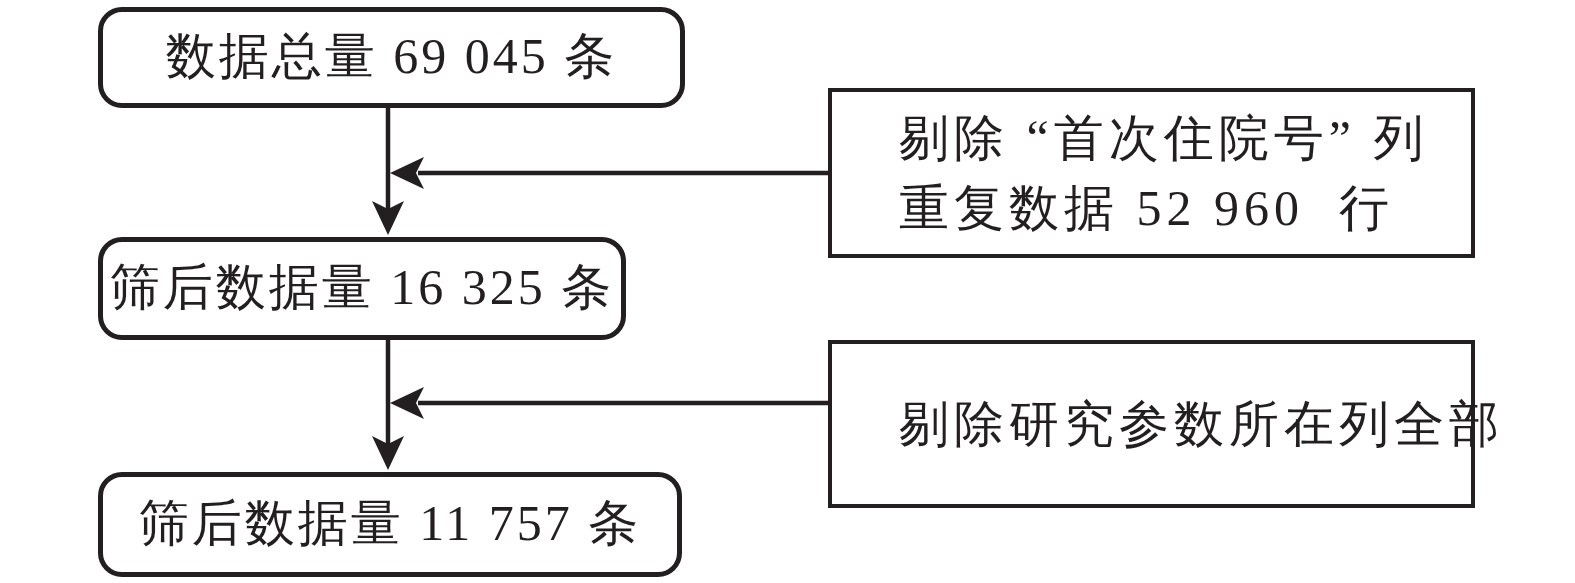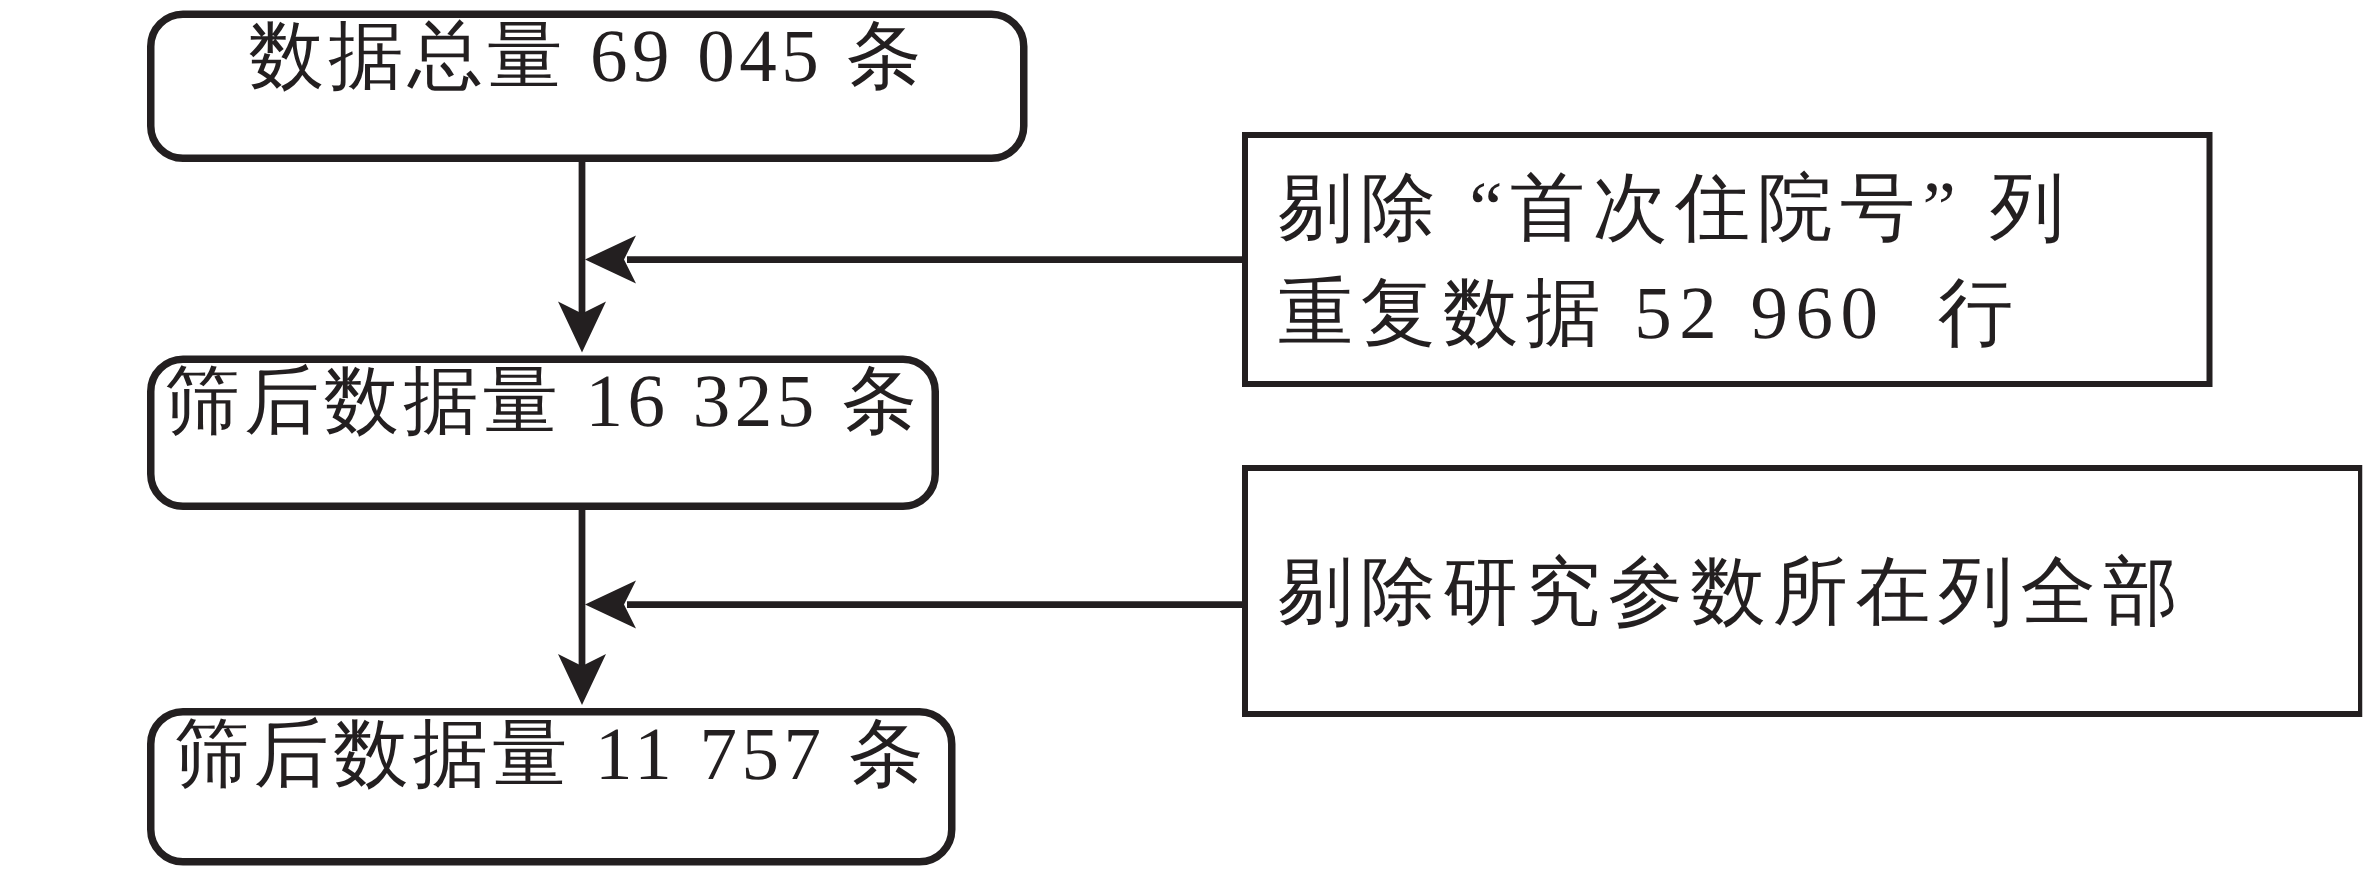--- a/index.html
+++ b/index.html
@@ -35,50 +35,52 @@
     fill:var(--ink);
     stroke:none;
   }
   .node{
     position:absolute;
     box-sizing:border-box;
     border:5px solid var(--ink);
     border-radius:24px;
     background:var(--bg);
     display:flex;
+    align-items:center;
     justify-content:center;
   }
   .node-a{ left:98px;  top:7px;   width:587px; height:101px; }
   .node-b{ left:98px;  top:237px; width:528px; height:103px; }
-  .node-c{ left:98px;  top:472px; width:539px; height:105px; }
+  .node-c{ left:98px;  top:472px; width:584px; height:105px; }
   .node-label{
     font-size:50px;
     letter-spacing:3px;
     white-space:pre;
     line-height:1;
     padding-bottom:4px;
   }
   .note{
     position:absolute;
     box-sizing:border-box;
     border:4px solid var(--ink);
     background:var(--bg);
     display:flex;
     flex-direction:column;
     justify-content:center;
     padding-left:20px;
   }
   .note-1{ left:828px; top:88px;  width:647px; height:170px; }
-  .note-2{ left:828px; top:310px; width:748px; height:168px; }
+  .note-2{ left:828px; top:340px; width:647px; height:168px; }
   .note-line{
     font-size:50px;
     letter-spacing:5px;
     line-height:70px;
     white-space:pre;
     display:block;
+    margin-left:47px;
   }
 </style>
 </head>
 <body>
 
 <div class="canvas">
 
   <svg class="connectors" viewBox="0 0 1575 583" xmlns="http://www.w3.org/2000/svg">
 
     <g>

